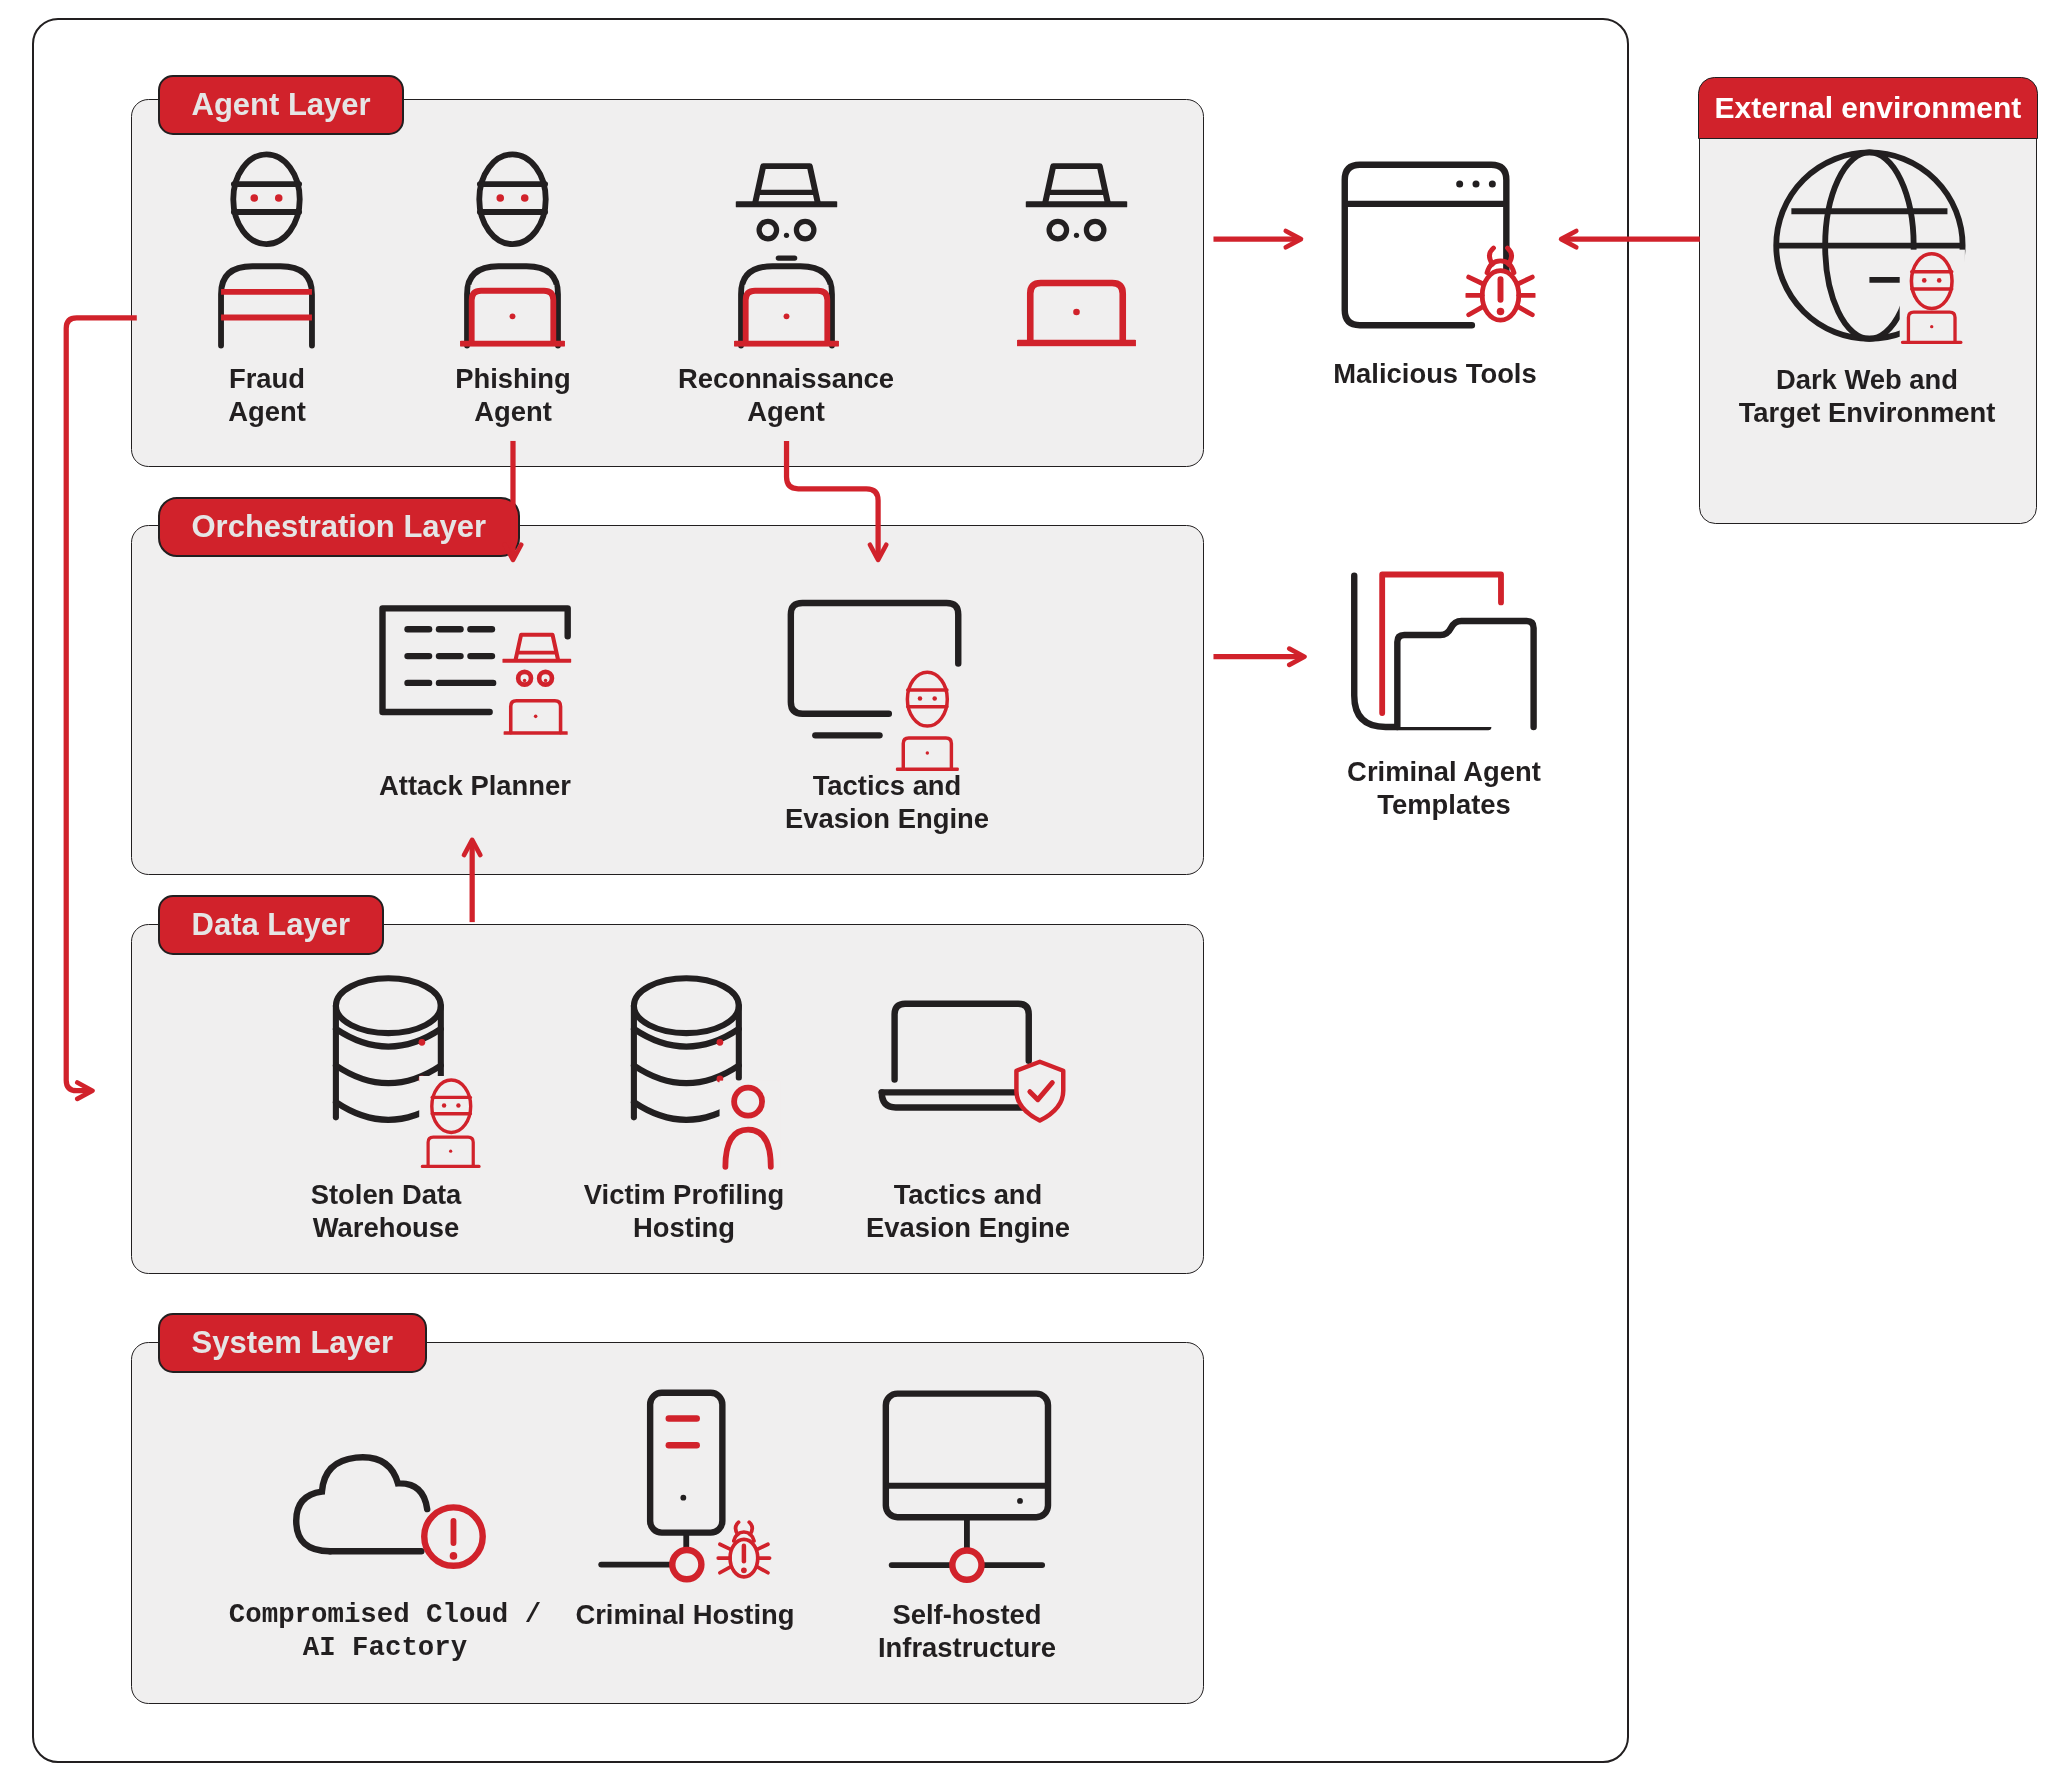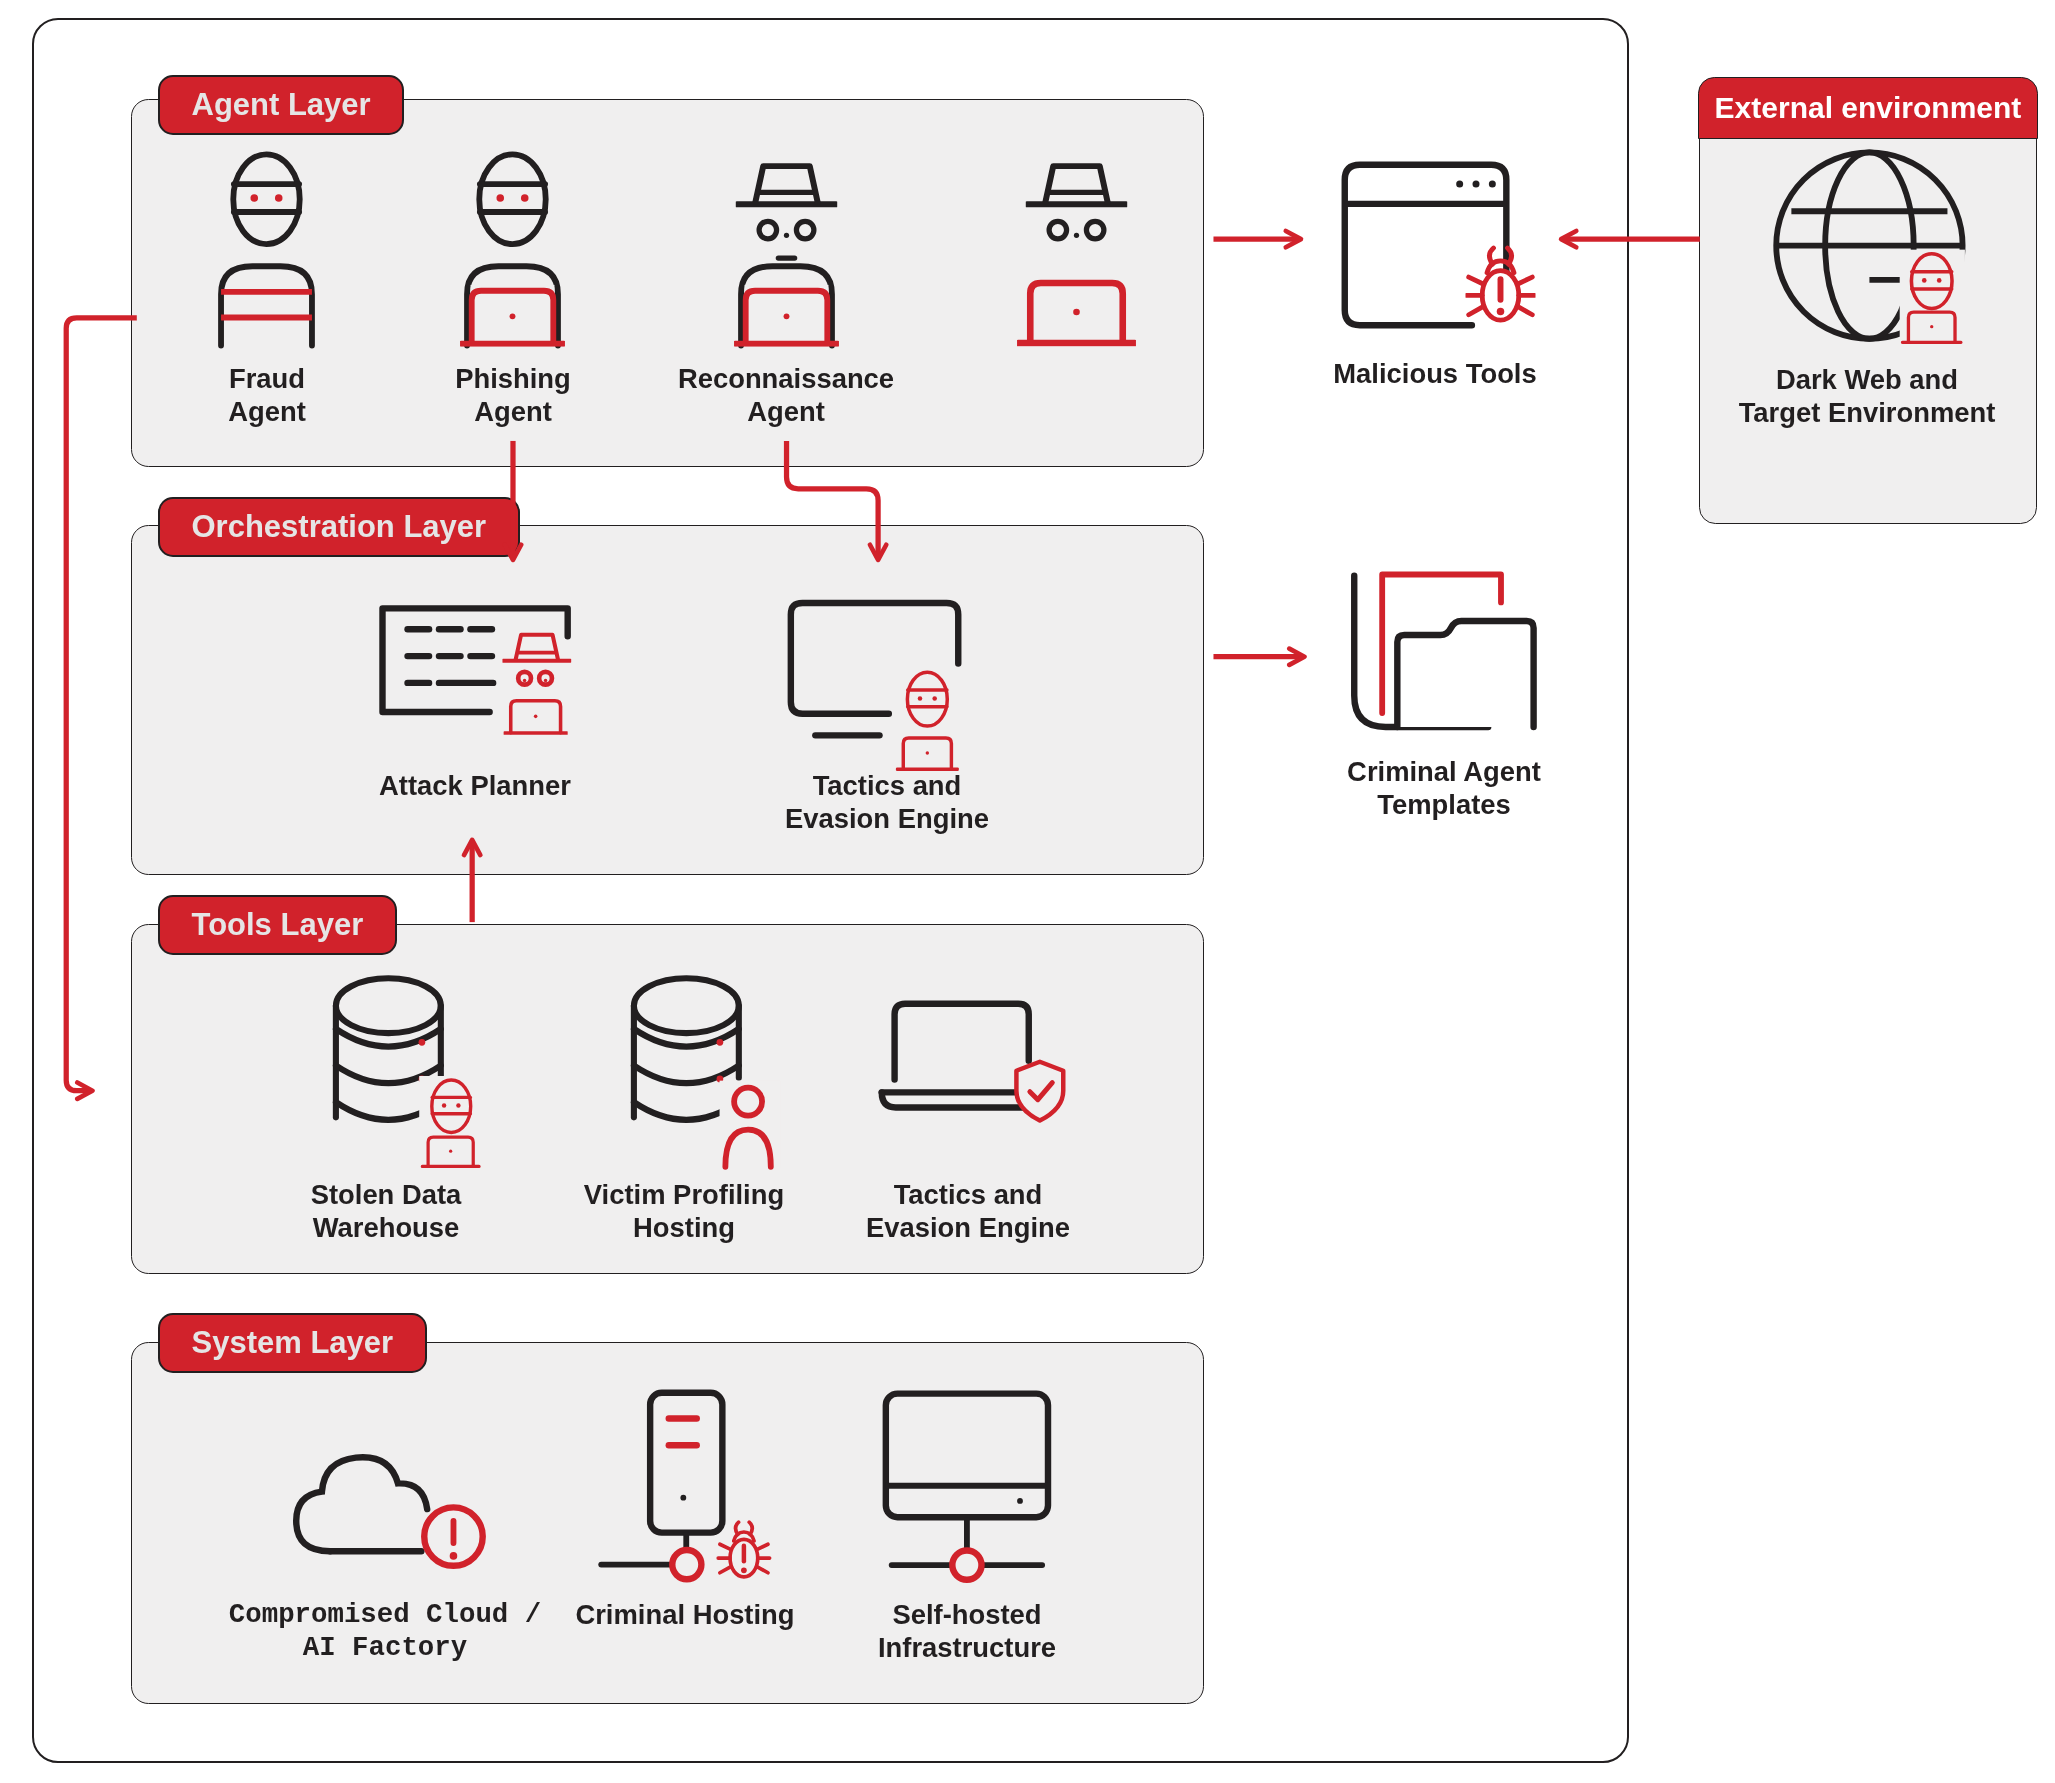--- a/index.html
+++ b/index.html
@@ -156,21 +156,21 @@
     <rect x="226" y="178" width="112" height="162" fill="var(--panel)"></rect>
     <use href="#sym-head" x="238" y="180" width="86" height="104" style="color:var(--red)"></use>
     <use href="#sym-laptop" x="228" y="276" width="106" height="64" style="color:var(--red)"></use>
   </svg>
   <div class="label" style="left:1867px; top:363px;">
     <span>Dark Web and</span>
     <span>Target Environment</span>
   </div>
 
   <section class="panel" style="left:131px; top:525px; width:1073px; height:350px;"></section>
-  <div class="badge" style="left:158px; top:497px;">Orchestration Layer</div>
+  <div class="badge" style="left:158px; top:497px;border-radius:19px;">Orchestration Layer</div>
 
   <svg class="icon" style="left:379px; top:600px;" width="198" height="146" viewBox="0 0 340 250">
     <path d="M324,62 V14 H6 V192 H190" fill="none" stroke="var(--ink)" stroke-width="11" stroke-linecap="round" stroke-linejoin="round"></path>
     <line x1="49" y1="50" x2="86" y2="50" stroke="var(--ink)" stroke-width="11" stroke-linecap="round"></line>
     <line x1="103" y1="50" x2="140" y2="50" stroke="var(--ink)" stroke-width="11" stroke-linecap="round"></line>
     <line x1="157" y1="50" x2="194" y2="50" stroke="var(--ink)" stroke-width="11" stroke-linecap="round"></line>
     <line x1="49" y1="96" x2="86" y2="96" stroke="var(--ink)" stroke-width="11" stroke-linecap="round"></line>
     <line x1="103" y1="96" x2="140" y2="96" stroke="var(--ink)" stroke-width="11" stroke-linecap="round"></line>
     <line x1="157" y1="96" x2="194" y2="96" stroke="var(--ink)" stroke-width="11" stroke-linecap="round"></line>
     <line x1="49" y1="142" x2="86" y2="142" stroke="var(--ink)" stroke-width="11" stroke-linecap="round"></line>
@@ -203,21 +203,21 @@
     <path d="M10,32 V238 Q10,292 64,292 H240" fill="none" stroke="var(--ink)" stroke-width="11" stroke-linecap="round"></path>
     <path d="M84,292 V146 Q84,134 96,134 H158 Q170,134 176,122 Q182,110 194,110 H306 Q318,110 318,122 V292" fill="#ffffff" stroke="var(--ink)" stroke-width="11" stroke-linecap="round" stroke-linejoin="round"></path>
     <path d="M58,268 V30 H262 V78" fill="none" stroke="var(--red)" stroke-width="10" stroke-linecap="round" stroke-linejoin="round"></path>
   </svg>
   <div class="label" style="left:1444px; top:755px;">
     <span>Criminal Agent</span>
     <span>Templates</span>
   </div>
 
   <section class="panel" style="left:131px; top:924px; width:1073px; height:350px;"></section>
-  <div class="badge" style="left:158px; top:895px;">Tools Layer</div>
+  <div class="badge" style="left:158px; top:895px;">Data Layer</div>
 
   <svg class="icon" style="left:319px; top:970px;" width="169" height="198" viewBox="0 0 290 340">
     <use href="#sym-db" x="9" y="5" width="220" height="318" style="color:var(--ink)"></use>
     <rect x="172" y="182" width="114" height="158" fill="var(--panel)"></rect>
     <use href="#sym-head" x="186" y="184" width="82" height="100" style="color:var(--red)"></use>
     <use href="#sym-laptop" x="174" y="278" width="104" height="62" style="color:var(--red)"></use>
   </svg>
   <div class="label" style="left:386px; top:1178px;">
     <span>Stolen Data</span>
     <span>Warehouse</span>

